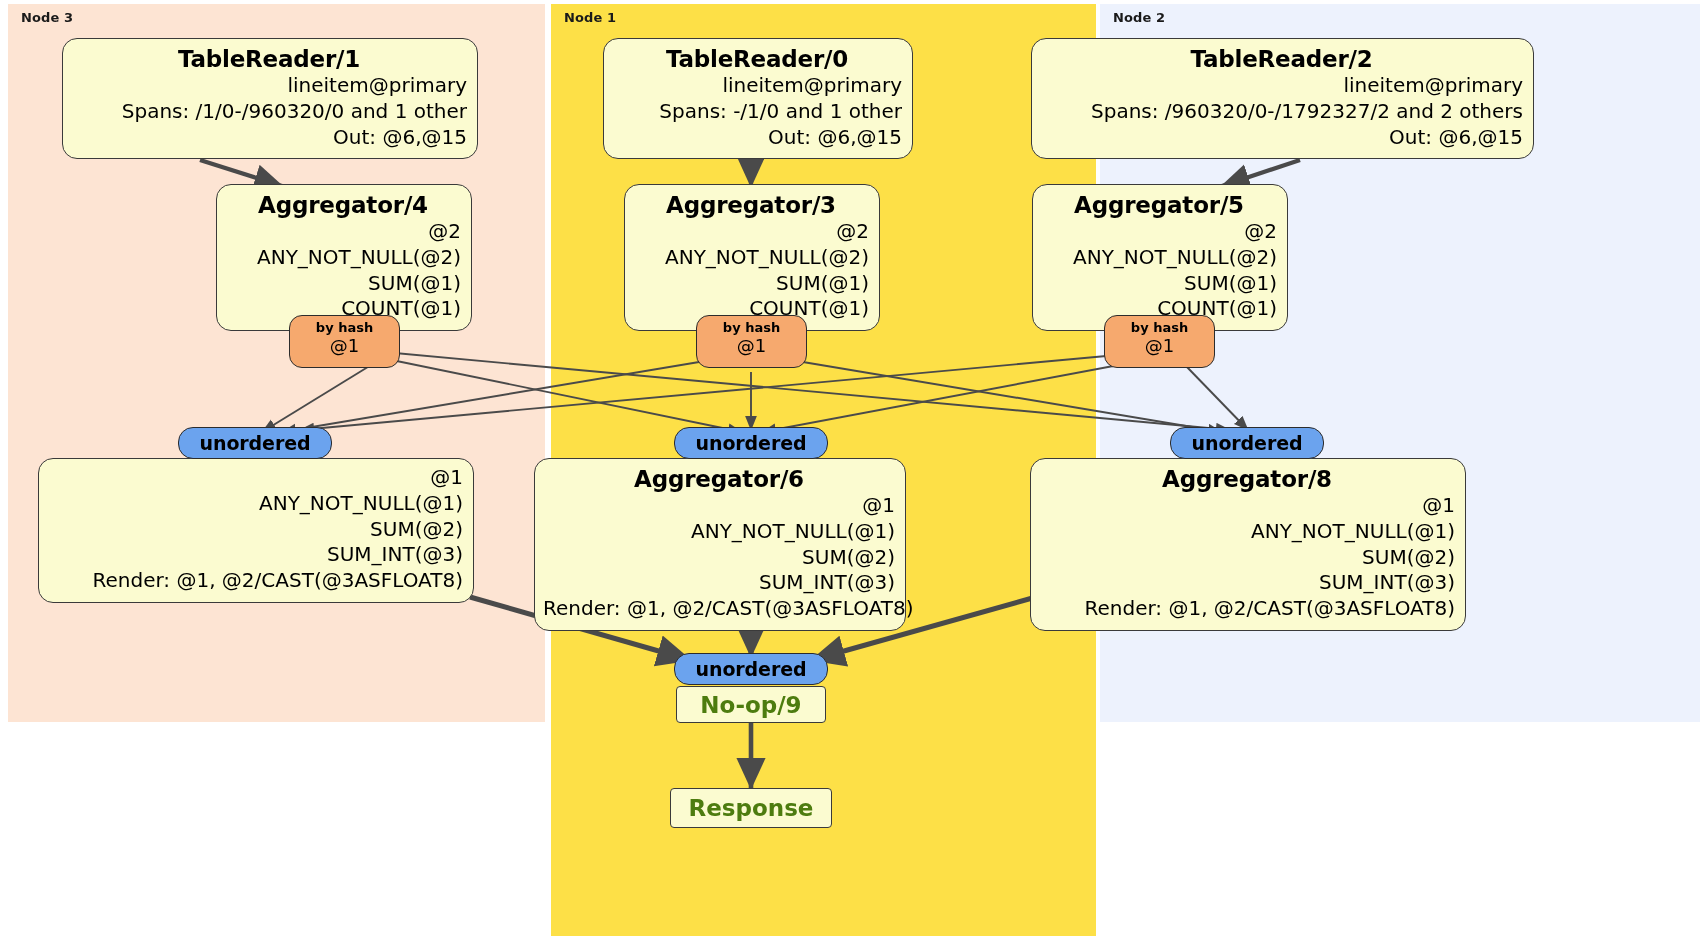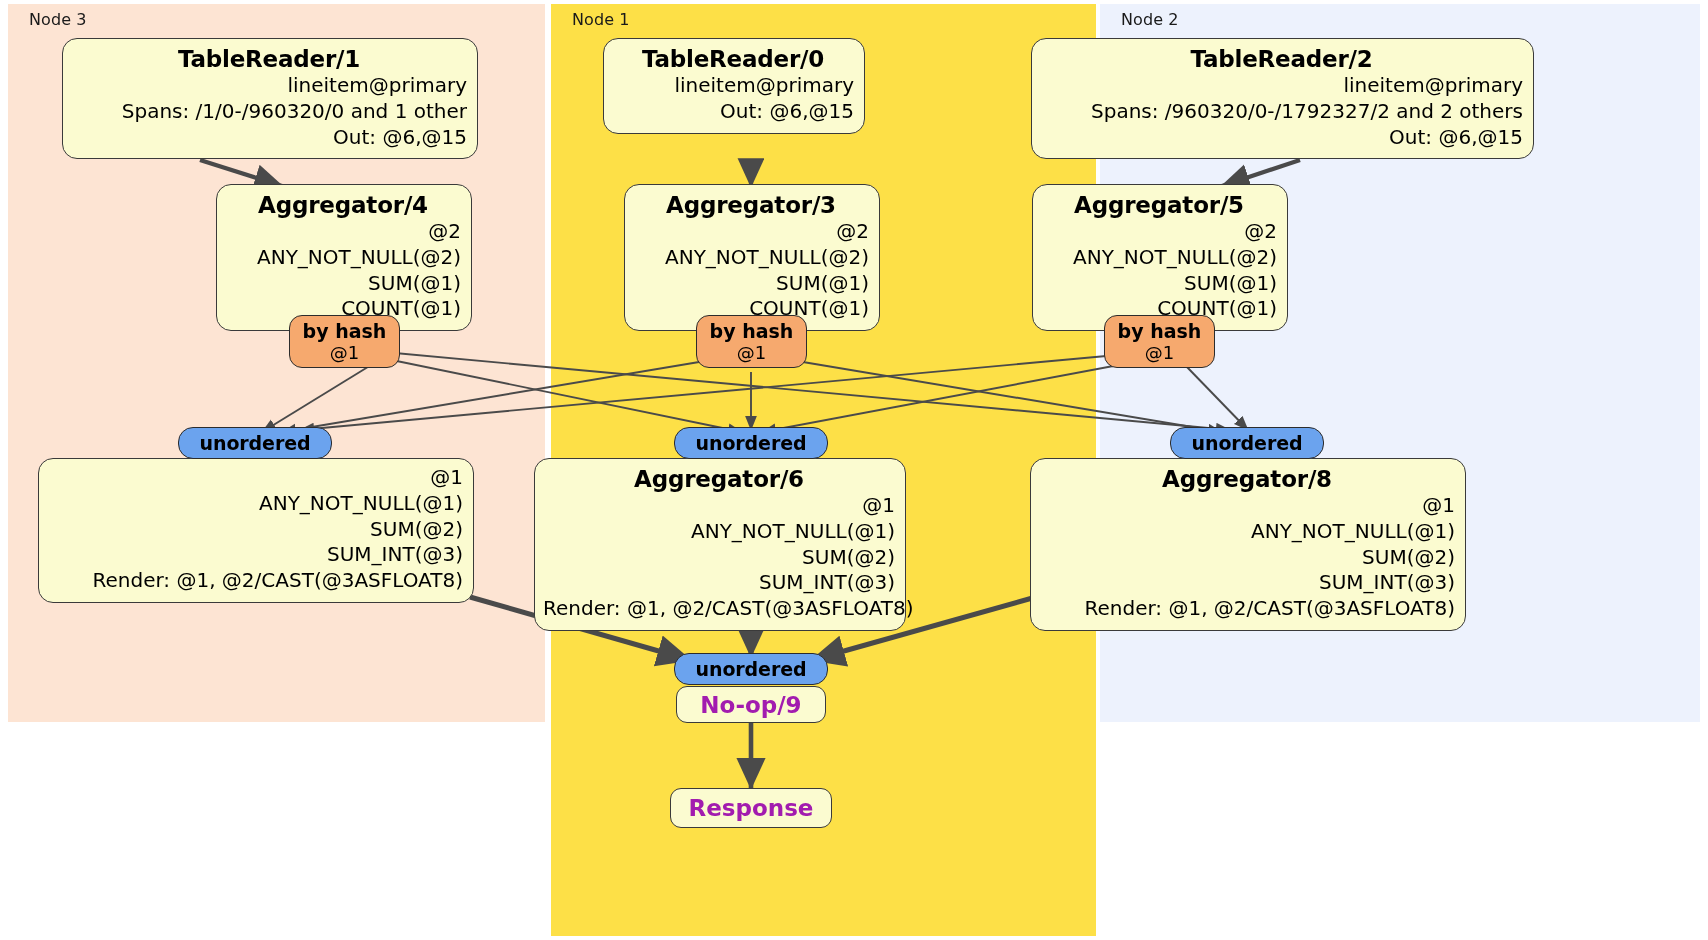--- a/index.html
+++ b/index.html
@@ -18,25 +18,26 @@
   }
 
   
   .panel {
     position: absolute;
     box-sizing: border-box;
   }
   .panel-label {
     position: absolute;
     top: 6px;
-    left: 21px;
-    font-size: 16px;
+    left: 13px;
+    font-size: 13px;
     color: #1a1a1a;
     letter-spacing: 0.1px;
     white-space: nowrap;
+    font-weight: bold;
   }
   #panel-node3 { left: 8px;    top: 4px;  width: 537px;  height: 718px; background: #fde4d3; }
   #panel-node1 { left: 551px;  top: 4px;  width: 545px;  height: 932px; background: #fde047; }
   #panel-node2 { left: 1100px; top: 4px;  width: 600px;  height: 718px; background: #edf2fd; }
 
   
   #edges {
     position: absolute;
     left: 0; top: 0;
     width: 1708px;
@@ -75,21 +76,21 @@
     text-align: center;
     color: #000;
     z-index: 6;
   }
   .badge.hash {
     background: #f6a96e;
     border-radius: 13px;
     padding-top: 4px;
   }
   .badge.hash .bt {
-    font-size: 19px;
+    font-size: 13px;
     font-weight: bold;
     line-height: 1.18;
   }
   .badge.hash .bs {
     font-size: 18px;
     line-height: 1.18;
   }
   .badge.unord {
     background: #6ba3ee;
     border-radius: 15px;
@@ -101,27 +102,27 @@
     font-size: 19px;
     font-weight: bold;
     letter-spacing: -0.1px;
   }
 
   .tiny {
     position: absolute;
     box-sizing: border-box;
     background: #fbfbd0;
     border: 1.6px solid #3a3a3a;
-    border-radius: 11px;
+    border-radius: 4px;
     display: flex;
     align-items: center;
     justify-content: center;
     font-size: 23px;
     font-weight: bold;
-    color: #a21caf;
+    color: #4d7c0f;
     z-index: 5;
   }
 </style>
 </head>
 <body>
 
 <div id="stage">
 
   <div class="panel" id="panel-node3">
     <div class="panel-label">Node 3</div>
@@ -175,23 +176,24 @@
     </g>
   </svg>
 
   <div class="proc" style="left:62px; top:38px; width:416px;">
     <div class="ttl">TableReader/1</div>
     <div class="ln">lineitem@primary</div>
     <div class="ln">Spans: /1/0-/960320/0 and 1 other</div>
     <div class="ln">Out: @6,@15</div>
   </div>
 
-  <div class="proc" style="left:603px; top:38px; width:262px;">
+  <div class="proc" style="left:603px; top:38px; width:310px;">
     <div class="ttl">TableReader/0</div>
     <div class="ln">lineitem@primary</div>
+    <div class="ln">Spans: -/1/0 and 1 other</div>
     <div class="ln">Out: @6,@15</div>
   </div>
 
   <div class="proc" style="left:1031px; top:38px; width:503px;">
     <div class="ttl">TableReader/2</div>
     <div class="ln">lineitem@primary</div>
     <div class="ln">Spans: /960320/0-/1792327/2 and 2 others</div>
     <div class="ln">Out: @6,@15</div>
   </div>
 

